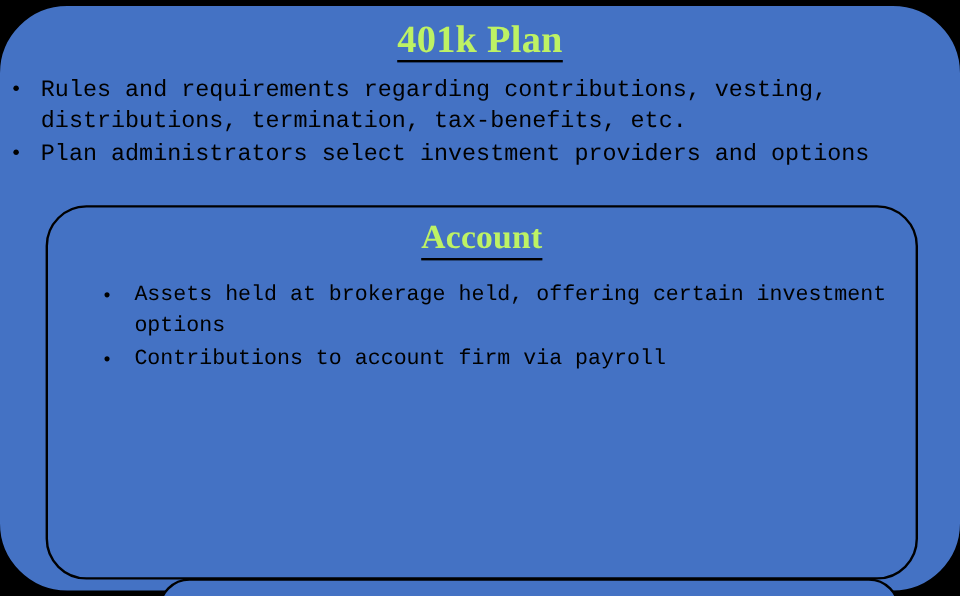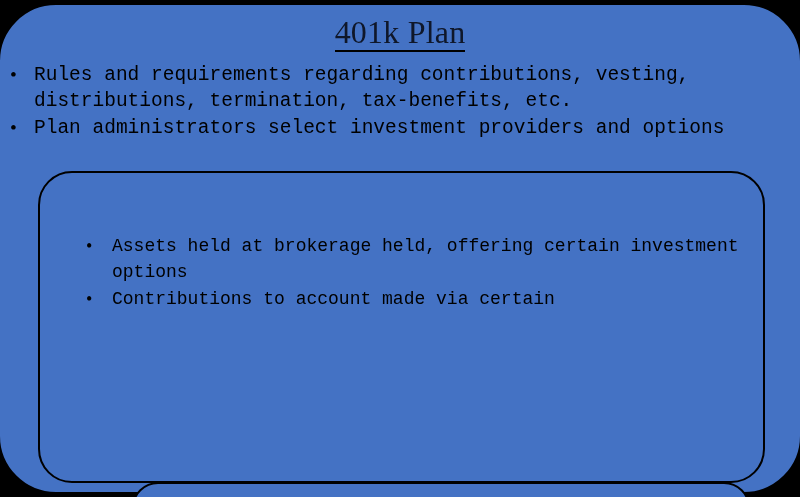--- a/index.html
+++ b/index.html
@@ -58,22 +58,22 @@
     border: 2px solid #000000;
     border-radius: 26px;
     box-sizing: border-box;
   }
 
   
   .title {
     position: absolute;
     width: 100%;
     text-align: center;
-    color: #0f172a;
-    font-weight: normal;
+    color: #bef264;
+    font-weight: bold;
     line-height: 1;
     letter-spacing: 0.2px;
   }
   .title span {
     border-bottom: 2px solid #000000;
     padding-bottom: 2px;
     display: inline-block;
   }
   .title-plan {
     top: 11px;
@@ -162,29 +162,32 @@
         <span class="bullet-text">Rules and requirements regarding contributions, vesting, distributions, termination, tax-benefits, etc.</span>
       </li>
       <li>
         <span class="bullet-dot">•</span>
         <span class="bullet-text">Plan administrators select investment providers and options</span>
       </li>
     </ul>
 
     <div class="box-account">
 
+      <div class="title title-account">
+        <span>Account</span>
+      </div>
 
       <ul class="bullets bullets-account">
         <li>
           <span class="bullet-dot">•</span>
           <span class="bullet-text">Assets held at brokerage held, offering certain investment options</span>
         </li>
         <li>
           <span class="bullet-dot">•</span>
-          <span class="bullet-text">Contributions to account made via certain</span>
+          <span class="bullet-text">Contributions to account firm via payroll</span>
         </li>
       </ul>
 
       <div class="box-funds">
 
         <div class="title title-funds">
           <span>Funds</span>
         </div>
 
       </div>

